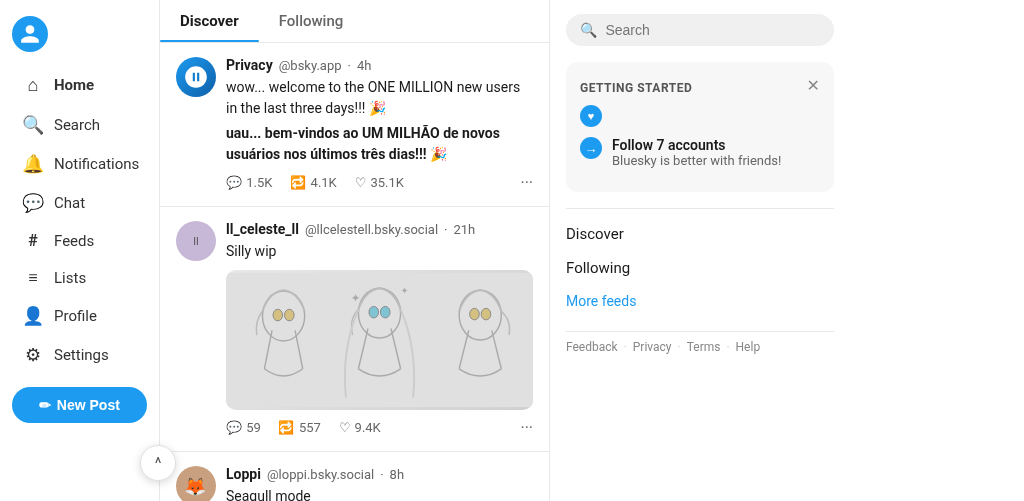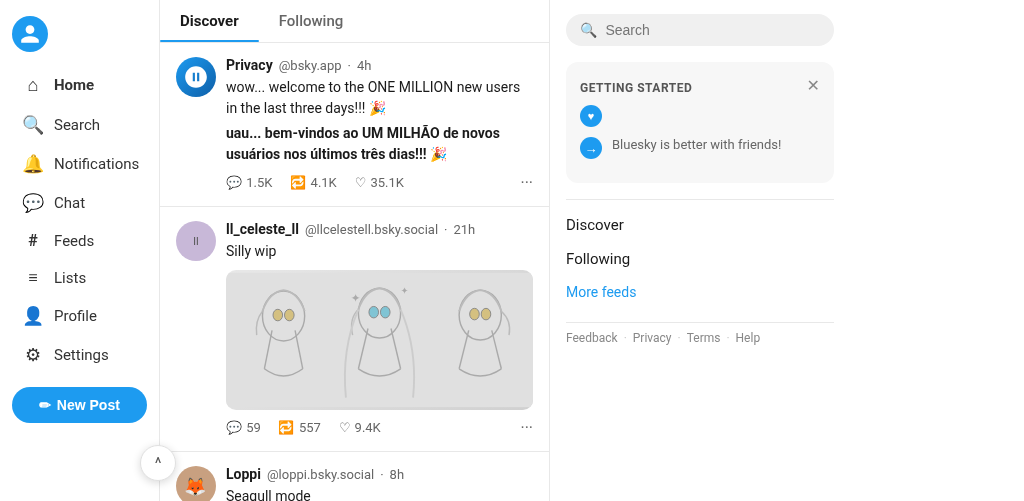--- a/index.html
+++ b/index.html
@@ -480,20 +480,21 @@
     <div class="getting-started-header">
       <span class="getting-started-title">GETTING STARTED</span>
       <span class="close-btn">✕</span>
     </div>
     <div class="gs-item">
       <div class="gs-icon" style="background:#1d9bf0;">♥</div>
     </div>
     <div class="gs-item">
       <div class="gs-icon" style="background:#1d9bf0; font-size:13px;">→</div>
       <div class="gs-item-content">
+        <div class="gs-item-title">Follow 7 accounts</div>
         <div class="gs-item-subtitle">Bluesky is better with friends!</div>
       </div>
     </div>
   </div>
 
   <div class="divider"></div>
 
   <div class="feeds-section">
     <div class="feeds-item">Discover</div>
     <div class="feeds-item">Following</div>

